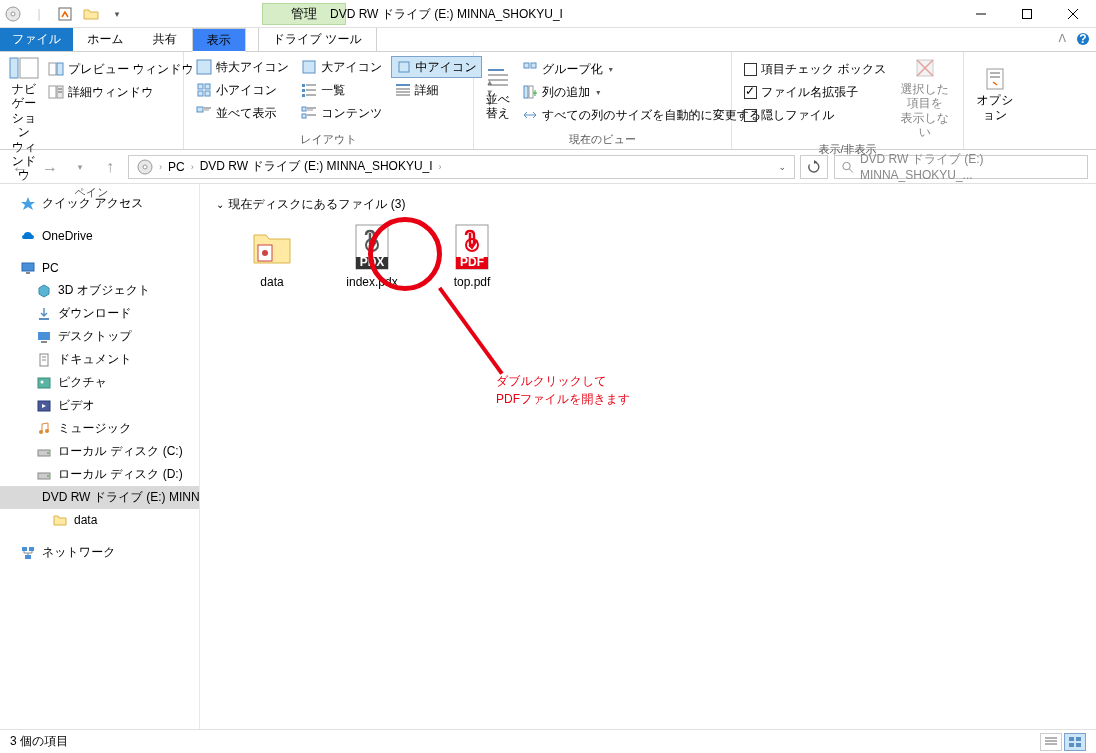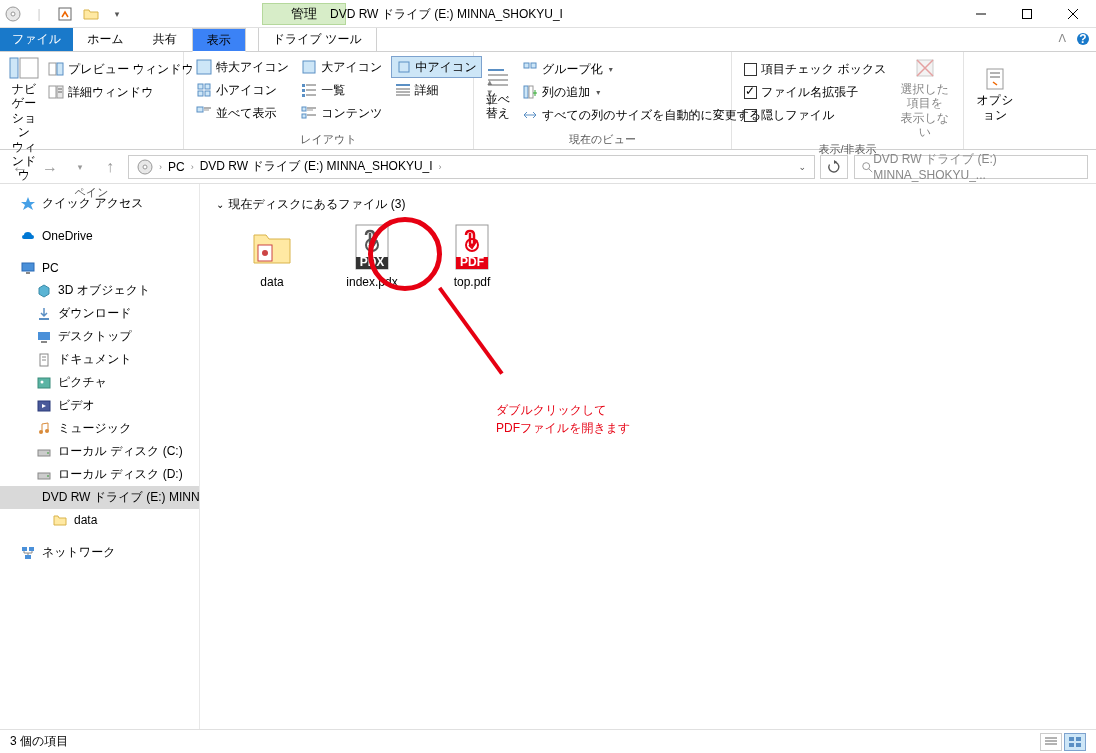--- a/index.html
+++ b/index.html
@@ -33,40 +33,40 @@
     .icon-sm { width: 16px; height: 16px; display: inline-block; }
     .chk { width: 13px; height: 13px; border: 1px solid #333; display: inline-block; position: relative; }
     .chk.checked::after { content: "✓"; position: absolute; top: -3px; left: 0; font-size: 12px; }
     
     .navbar { height: 34px; display: flex; align-items: center; padding: 0 8px; gap: 6px; border-bottom: 1px solid #e0e0e0; }
     .nav-arrow { width: 24px; height: 24px; display: flex; align-items: center; justify-content: center; color: #999; font-size: 16px; }
     .addressbar { flex: 1; border: 1px solid #ccc; height: 24px; display: flex; align-items: center; padding: 0 4px; font-size: 12px; }
     .crumb { display: flex; align-items: center; gap: 4px; padding: 0 4px; }
     .crumb-sep { color: #888; font-size: 9px; margin: 0 2px; }
     .refresh-btn { width: 28px; height: 24px; border: 1px solid #ccc; display: flex; align-items: center; justify-content: center; margin-left: -1px; }
-    .searchbox { width: 234px; border: 1px solid #ccc; height: 24px; display: flex; align-items: center; padding: 0 6px; color: #888; }
+    .searchbox { width: 254px; border: 1px solid #ccc; height: 24px; display: flex; align-items: center; padding: 0 6px; color: #888; gap: 6px; }
     
     .main-area { display: flex; height: 546px; }
     .sidebar { width: 200px; border-right: 1px solid #e8e8e8; padding: 8px 0; overflow: hidden; }
     .side-item { display: flex; align-items: center; gap: 6px; padding: 3px 8px 3px 20px; font-size: 12px; white-space: nowrap; }
     .side-item.sub { padding-left: 36px; }
     .side-item.sub2 { padding-left: 52px; }
     .side-item.selected { background: #d9d9d9; }
     .side-spacer { height: 10px; }
     
     .content { flex: 1; padding: 12px 16px; position: relative; }
     .group-header { display: flex; align-items: center; gap: 4px; font-size: 12px; margin-bottom: 10px; }
     .files-row { display: flex; gap: 28px; padding-left: 20px; }
     .file-item { display: flex; flex-direction: column; align-items: center; width: 72px; }
     .file-icon-box { width: 48px; height: 48px; display: flex; align-items: center; justify-content: center; margin-bottom: 4px; }
     .file-label { font-size: 12px; text-align: center; }
     
     .annotation-circle { position: absolute; width: 74px; height: 74px; border: 5px solid #e60012; border-radius: 50%; top: -6px; left: 152px; }
     .annotation-line { position: absolute; width: 4px; height: 106px; background: #e60012; top: 66px; left: 222px; transform: rotate(-36deg); transform-origin: top left; }
-    .annotation-text { position: absolute; top: 178px; left: 280px; color: #e60012; font-size: 24px; line-height: 1.5; }
+    .annotation-text { position: absolute; top: 149px; left: 280px; color: #e60012; font-size: 24px; line-height: 1.5; }
     
     .statusbar { position: absolute; bottom: 0; left: 0; right: 0; height: 24px; border-top: 1px solid #e0e0e0; display: flex; align-items: center; padding: 0 10px; font-size: 12px; justify-content: space-between; }
     .view-switch { display: flex; gap: 2px; }
     .view-btn { width: 22px; height: 18px; border: 1px solid #ccc; display: flex; align-items: center; justify-content: center; }
     .view-btn.active { background: #cde6f7; border-color: #7da2ce; }
   </style>
 </head>
 <body>
 
 <div class="titlebar">

